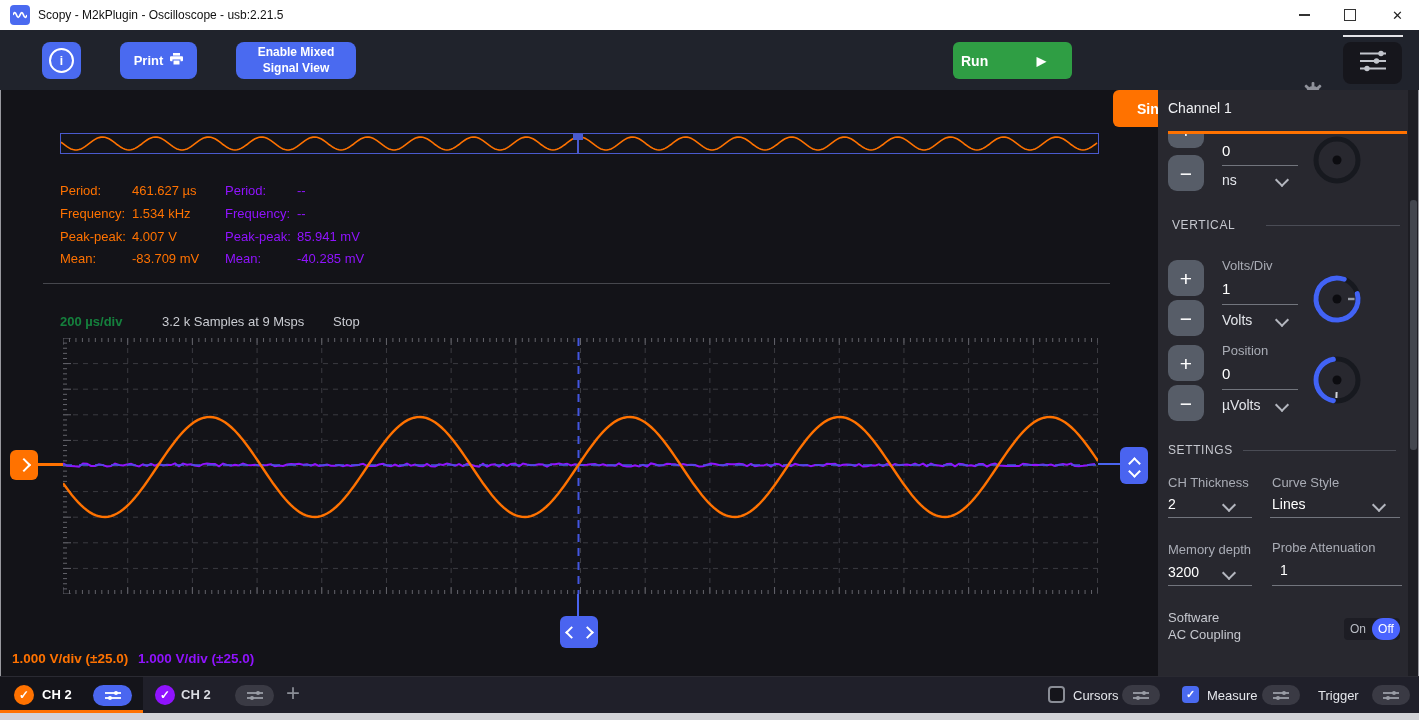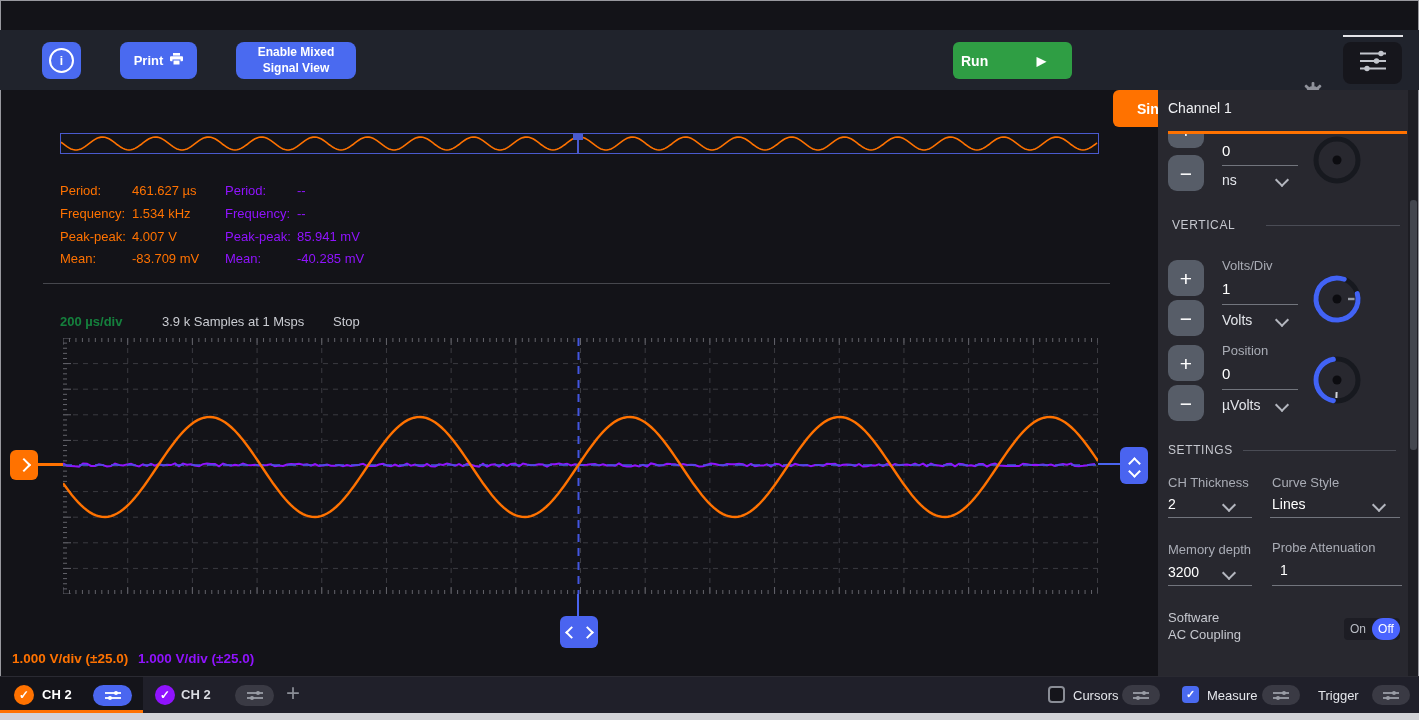--- a/index.html
+++ b/index.html
@@ -41,20 +41,37 @@
   .cb{width:17px;height:17px;border-radius:4px;box-sizing:border-box;display:flex;align-items:center;justify-content:center;}
   .cb.off{border:2px solid #8a8d96;background:#15151b;}
   .cb.on{background:#4a6af0;color:#fff;font-size:11px;font-weight:bold;}
   .bbtxt{font-size:13px;color:#e4e6eb;}
 </style>
 </head>
 <body>
 
 <div id="app">
 
+  <div class="abs" id="titlebar">
+    <div class="abs" style="left:10px;top:5px;width:20px;height:20px;border-radius:4px;background:#4a6af0;display:flex;align-items:center;justify-content:center;">
+      <svg width="14" height="10" viewBox="0 0 14 10">
+          <path d="M0,5 Q1.8,0.2 3.5,5 T7,5 T10.5,5 T14,5" stroke="#fff" stroke-width="1.7" fill="none"></path>
+        </svg>
+    </div>
+    <div class="abs win-title" style="left:38px;top:0;">Scopy - M2kPlugin - Oscilloscope - usb:2.21.5</div>
+    <div class="abs winbtn" style="left:1284px;top:0;">
+        <div style="width:11px;height:2px;background:#333;"></div>
+      </div>
+    <div class="abs winbtn" style="left:1330px;top:0;">
+        <div style="width:10px;height:10px;border:1.4px solid #333;"></div>
+      </div>
+    <div class="abs winbtn" style="left:1376px;top:0;width:43px;">
+        <span>✕</span>
+      </div>
+  </div>
 
   <div class="abs" id="toolbar">
     <div class="abs btn-blue" style="left:42px;top:12px;width:39px;height:37px;">
       <div style="width:21px;height:21px;border:2px solid #fff;border-radius:50%;display:flex;align-items:center;justify-content:center;font-size:12px;font-weight:bold;">i</div>
     </div>
     <div class="abs btn-blue" style="left:120px;top:12px;width:77px;height:37px;text-align:right;">
       <span>Print</span>
       <span><svg width="13" height="12" viewBox="0 0 13 12">
             <rect x="3" y="0" width="7" height="2.6" fill="#fff"></rect>
             <rect x="0" y="3.2" width="13" height="5" rx="1" fill="#fff"></rect>
@@ -134,21 +151,21 @@
     <span class="abs mlabel purple" style="left:297px;top:206px;">--</span>
     <span class="abs mlabel purple" style="left:225px;top:229px;">Peak-peak:</span>
     <span class="abs mlabel purple" style="left:297px;top:229px;">85.941 mV</span>
     <span class="abs mlabel purple" style="left:225px;top:251px;">Mean:</span>
     <span class="abs mlabel purple" style="left:297px;top:251px;">-40.285 mV</span>
   </div>
 
   <div class="abs" style="left:43px;top:283px;width:1067px;height:1px;background:#46474d;"></div>
 
   <span class="abs" style="left:60px;top:314px;font-size:13px;font-weight:bold;color:#15803d;">200 µs/div</span>
-  <span class="abs graytxt" style="left:162px;top:314px;">3.9 k Samples at 1 Msps</span>
+  <span class="abs graytxt" style="left:162px;top:314px;">3.2 k Samples at 9 Msps</span>
   <span class="abs graytxt" style="left:333px;top:314px;">Stop</span>
 
   <div id="plot" class="abs" style="left:63px;top:338px;width:1035px;height:256px;"><svg width="1035" height="256">
         <line x1="64.6875" y1="0" x2="64.6875" y2="256" stroke="#3b3b41" stroke-width="1" stroke-dasharray="5 5"></line>
         <line x1="129.375" y1="0" x2="129.375" y2="256" stroke="#3b3b41" stroke-width="1" stroke-dasharray="5 5"></line>
         <line x1="194.0625" y1="0" x2="194.0625" y2="256" stroke="#3b3b41" stroke-width="1" stroke-dasharray="5 5"></line>
         <line x1="258.75" y1="0" x2="258.75" y2="256" stroke="#3b3b41" stroke-width="1" stroke-dasharray="5 5"></line>
         <line x1="323.4375" y1="0" x2="323.4375" y2="256" stroke="#3b3b41" stroke-width="1" stroke-dasharray="5 5"></line>
         <line x1="388.125" y1="0" x2="388.125" y2="256" stroke="#3b3b41" stroke-width="1" stroke-dasharray="5 5"></line>
         <line x1="452.8125" y1="0" x2="452.8125" y2="256" stroke="#3b3b41" stroke-width="1" stroke-dasharray="5 5"></line>

